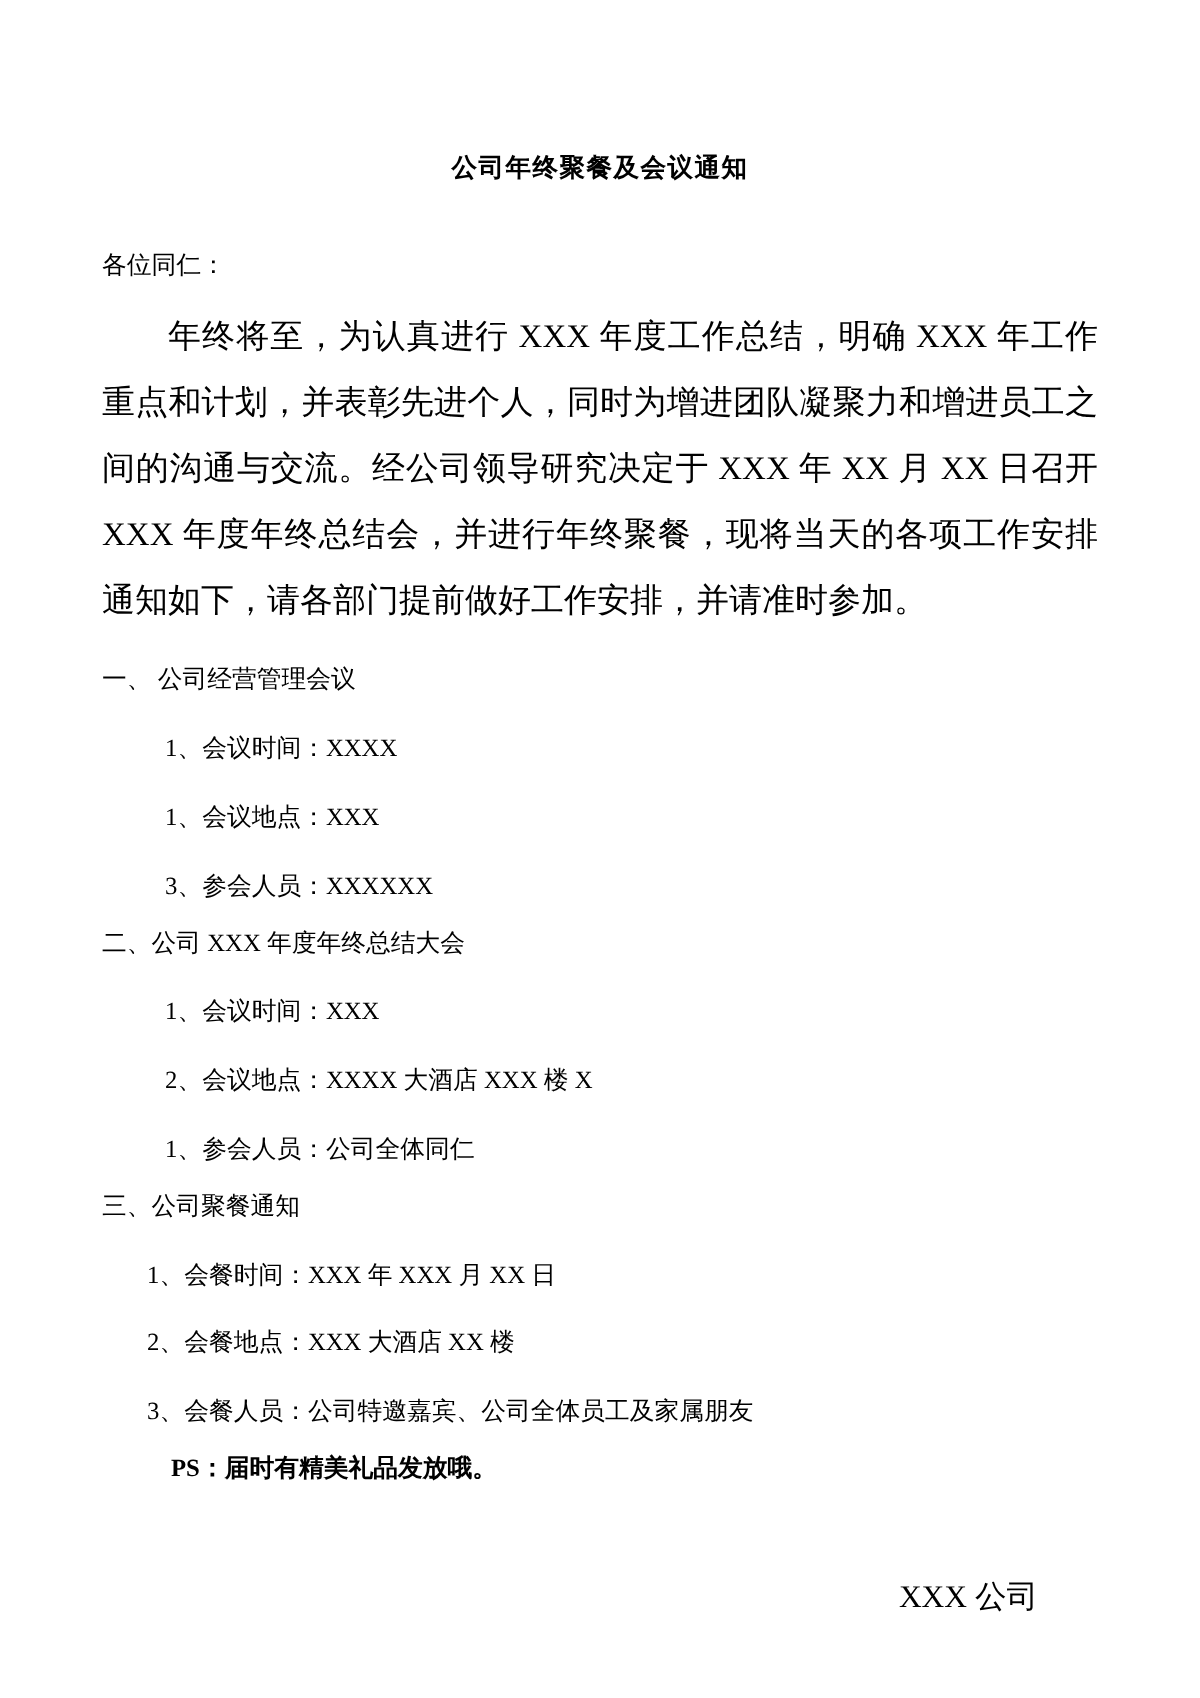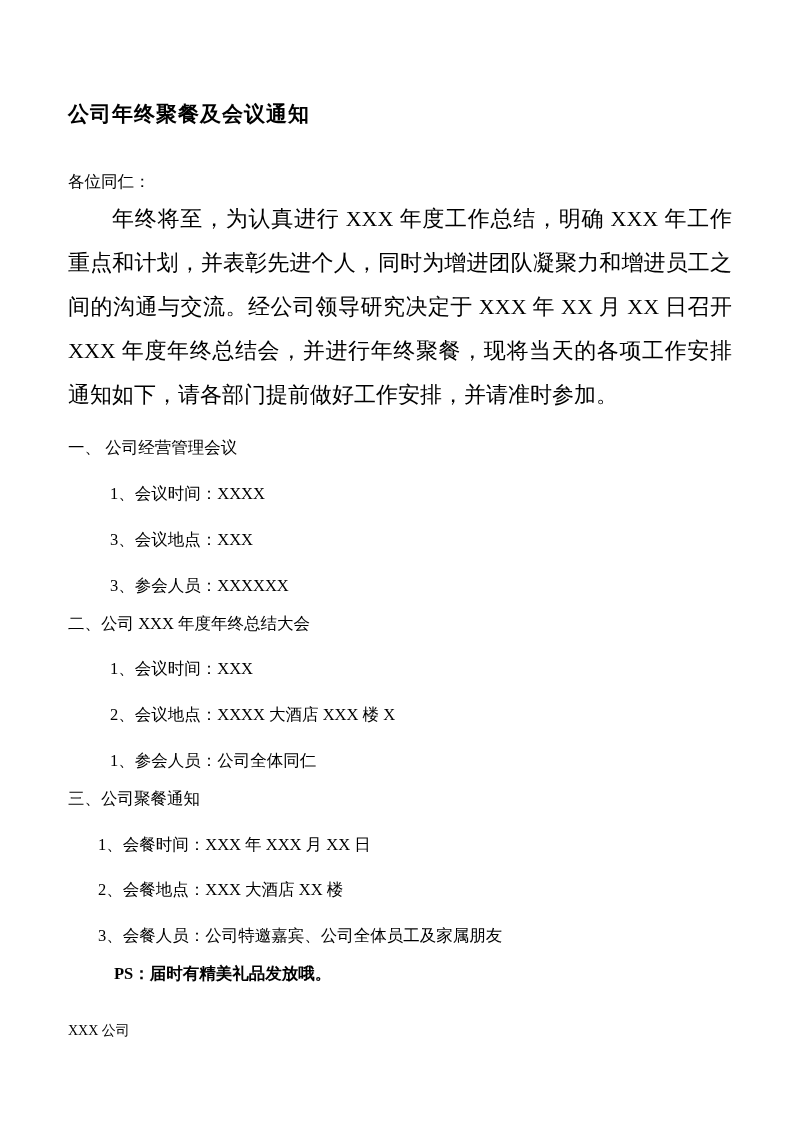--- a/index.html
+++ b/index.html
@@ -17,30 +17,32 @@
   }
   .page {
     width: 800px;
     height: 1132px;
     box-sizing: border-box;
     padding: 72px 68px 60px 68px;
     position: relative;
     background: #ffffff;
   }
   .doc-title {
-    font-size: 21px;
+    text-align: center;
+    font-size: 17px;
     font-weight: bold;
     letter-spacing: 1px;
     margin-top: 28px;
     margin-bottom: 38px;
     font-family: Liberation Mono, monospace;
   }
   .salutation {
     font-size: 16.5px;
     line-height: 1.9;
+    margin-bottom: 10px;
   }
   .body-para {
     font-size: 22px;
     line-height: 2.0;
     text-indent: 2em;
     text-align: justify;
     margin: 0 0 14px 0;
   }
   .section-heading {
     font-size: 16.5px;
@@ -60,41 +62,41 @@
     padding-left: 30px;
   }
   .ps-line {
     font-size: 16.5px;
     line-height: 2.05;
     margin: 0 0 4px 0;
     padding-left: 46px;
     font-weight: bold;
   }
   .signature {
-    font-size: 14px;
-    text-align: left;
-    margin-top: 31px;
+    font-size: 21px;
+    text-align: right;
+    margin-top: 54px;
     padding-right: 40px;
   }
 </style>
 </head>
 <body>
 
 <div class="page">
 
   <div class="doc-title">公司年终聚餐及会议通知</div>
 
   <div class="salutation">各位同仁：</div>
 
   <p class="body-para">年终将至，为认真进行 XXX 年度工作总结，明确 XXX 年工作重点和计划，并表彰先进个人，同时为增进团队凝聚力和增进员工之间的沟通与交流。经公司领导研究决定于 XXX 年 XX 月 XX 日召开 XXX 年度年终总结会，并进行年终聚餐，现将当天的各项工作安排通知如下，请各部门提前做好工作安排，并请准时参加。</p>
 
   <div>
     <div class="section-heading indent-first">一、 公司经营管理会议</div>
     <div class="item">1、会议时间：XXXX</div>
-    <div class="item">3、会议地点：XXX</div>
+    <div class="item">1、会议地点：XXX</div>
     <div class="item">3、参会人员：XXXXXX</div>
   </div>
 
   <div>
     <div class="section-heading">二、公司 XXX 年度年终总结大会</div>
     <div class="item">1、会议时间：XXX</div>
     <div class="item">2、会议地点：XXXX 大酒店 XXX 楼 X</div>
     <div class="item">1、参会人员：公司全体同仁</div>
   </div>
 

